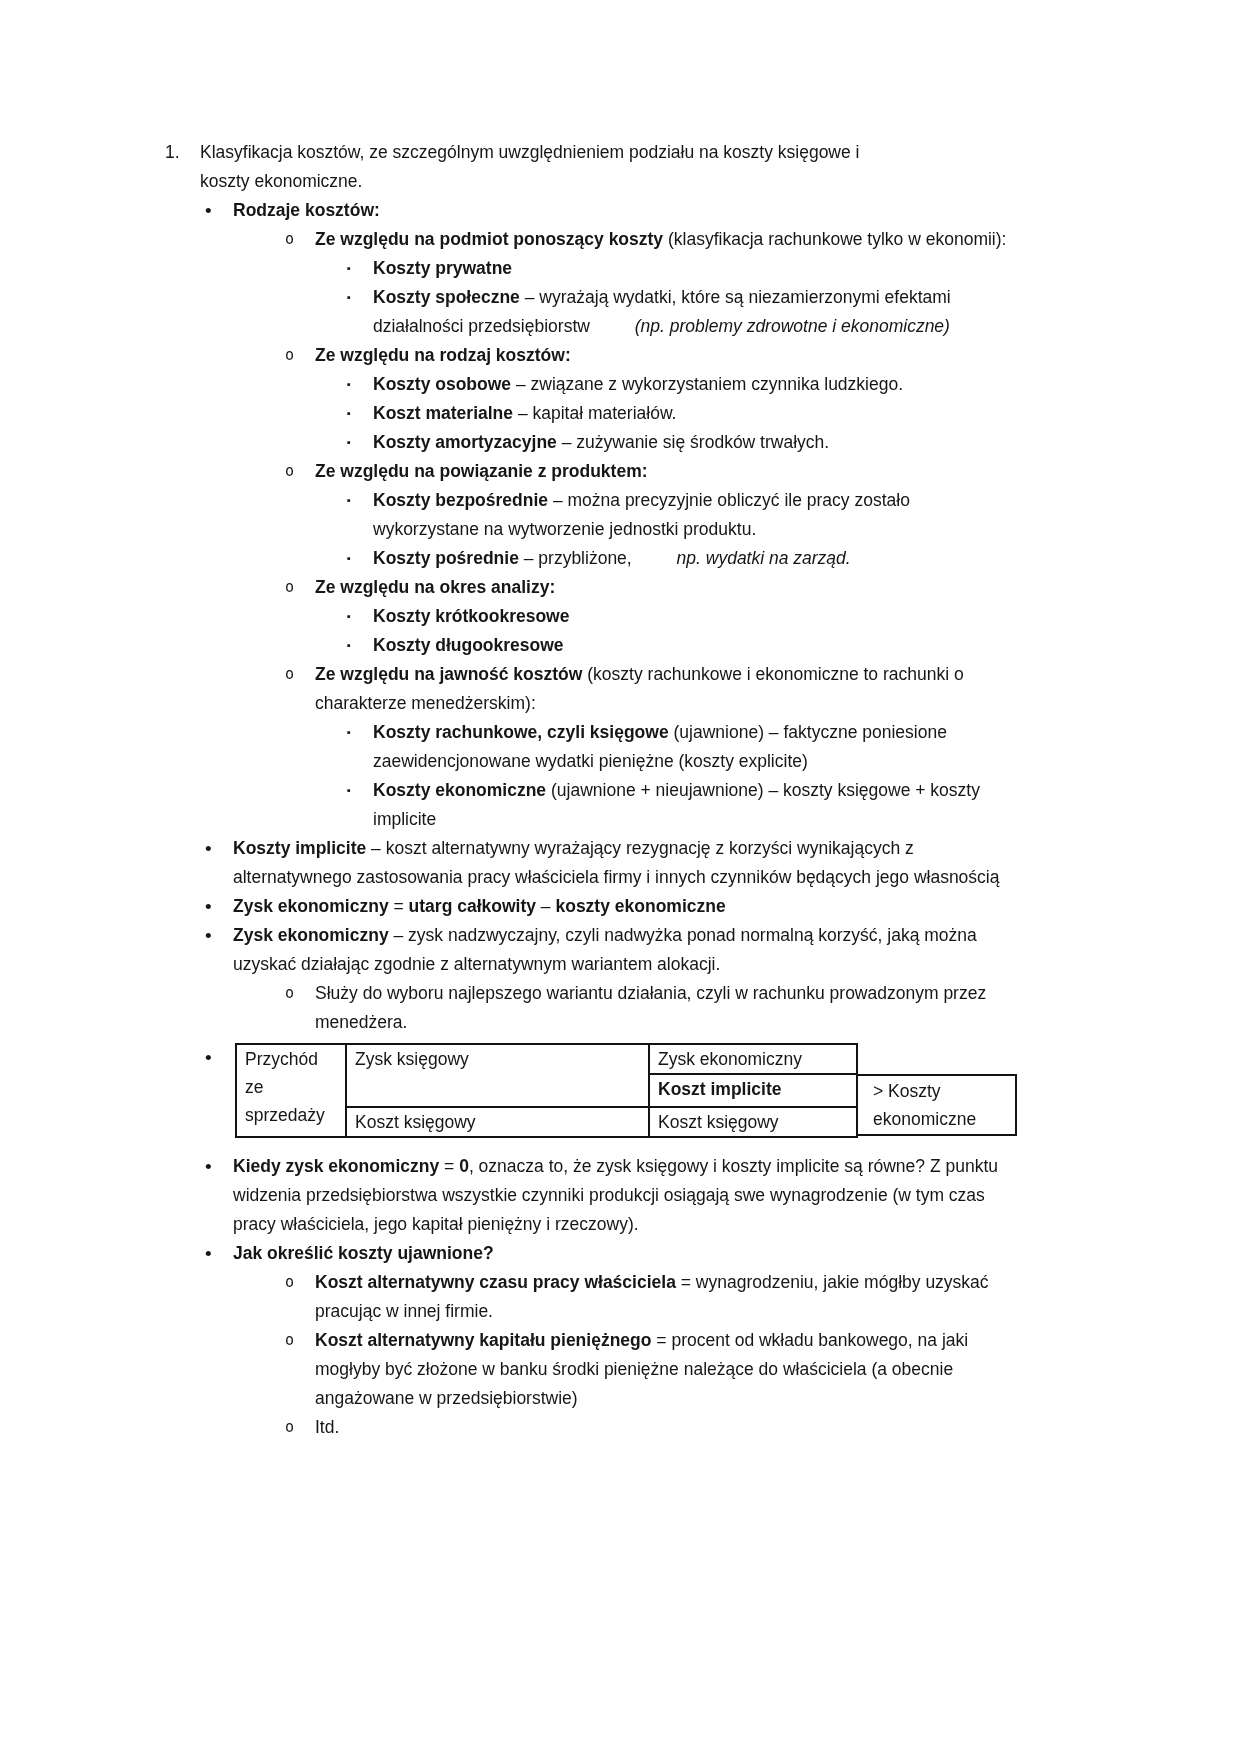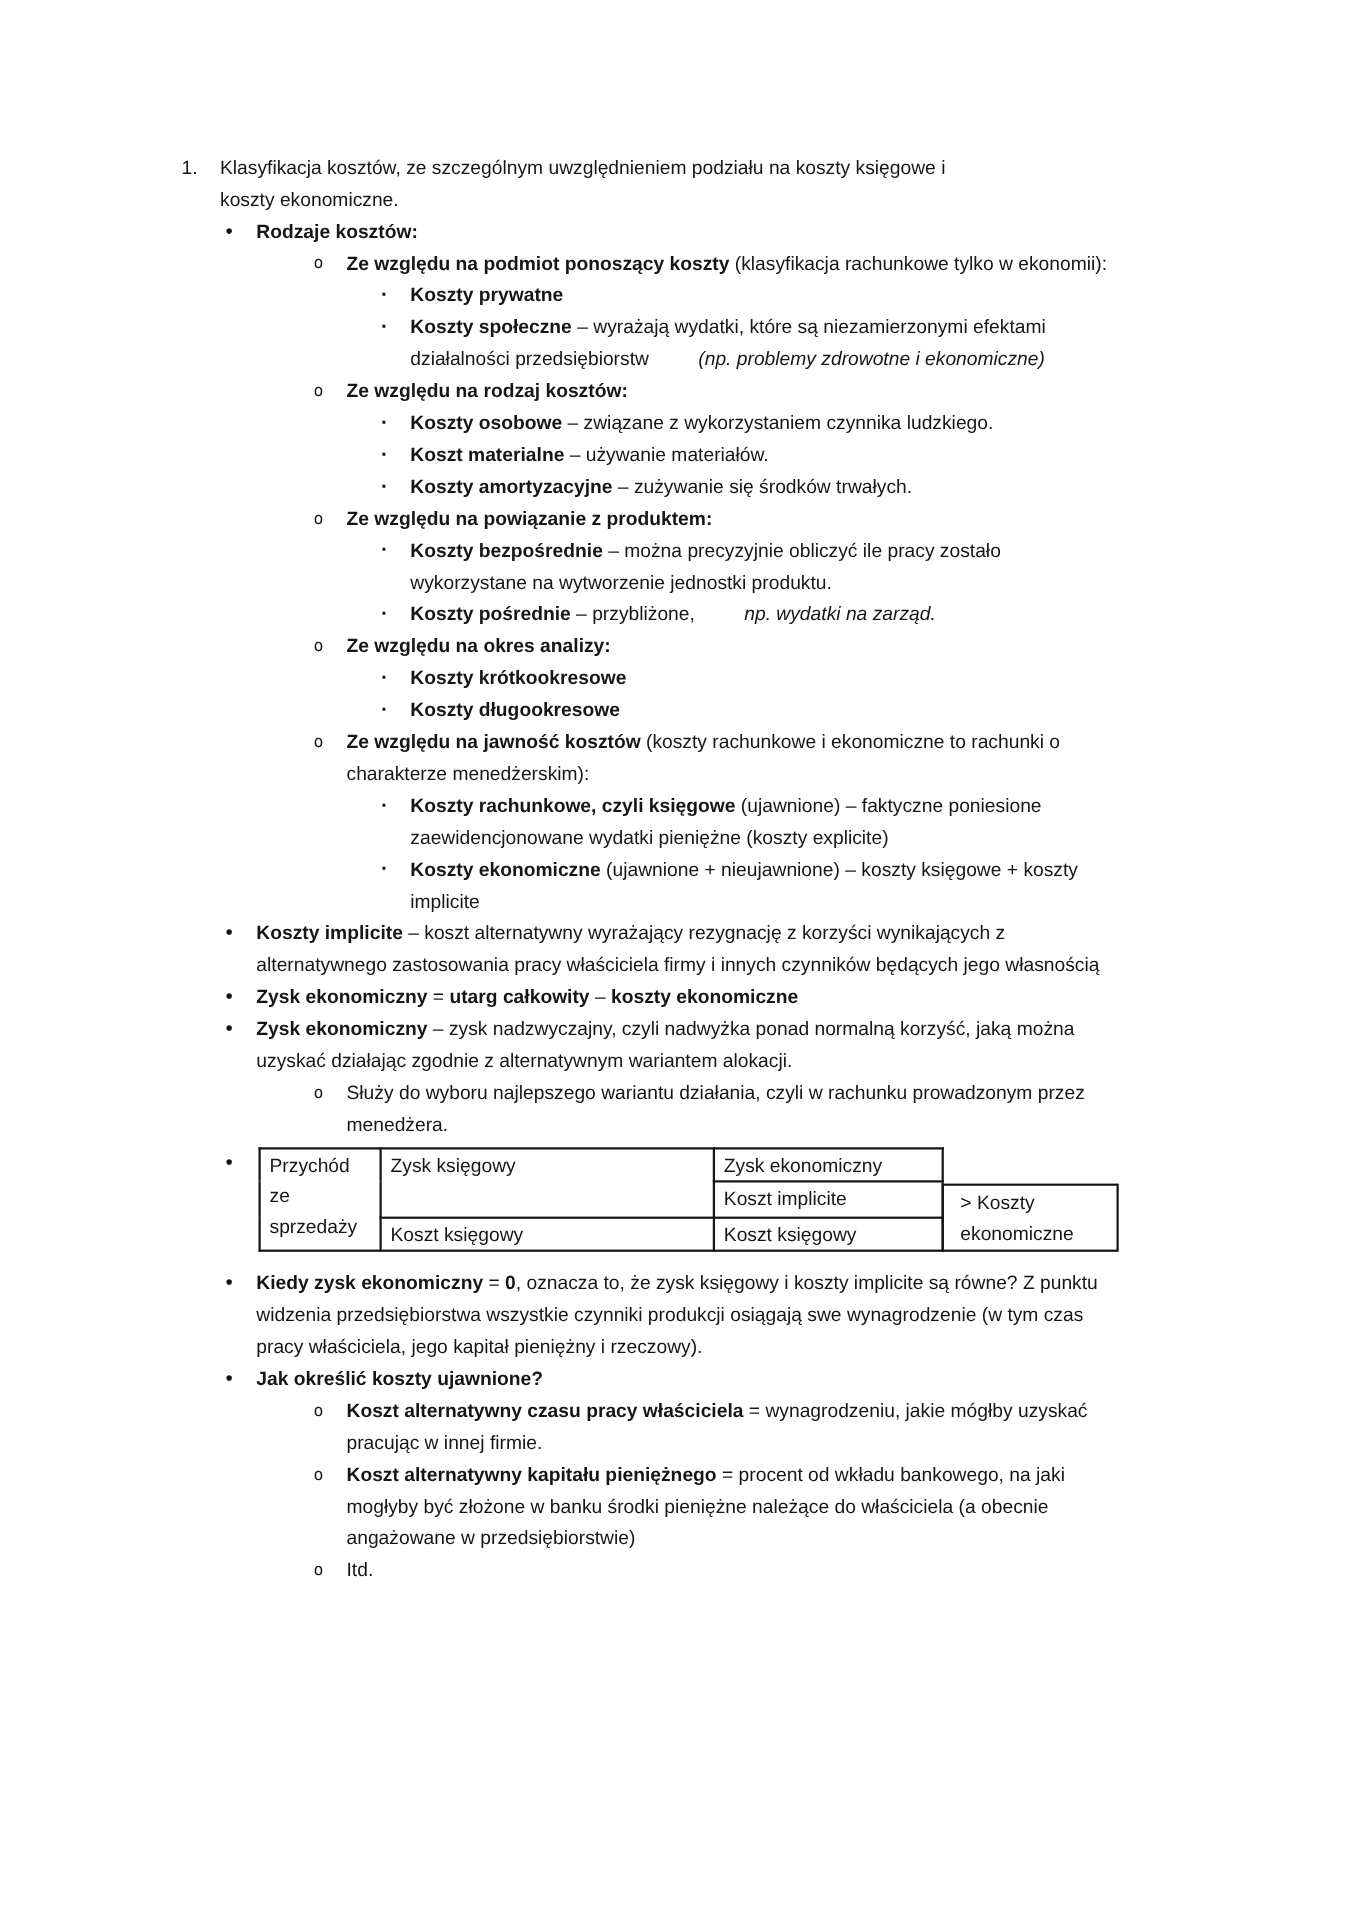--- a/index.html
+++ b/index.html
@@ -25,34 +25,34 @@
   .m0{flex:0 0 35px;}
   .m1{flex:0 0 28px;font-size:19px;line-height:29px;}
   .m2{flex:0 0 30px;font-family:"DejaVu Sans Mono", monospace;font-size:15px;line-height:29px;}
   .m3{flex:0 0 26px;font-size:11px;line-height:29px;}
   .run-bold{font-weight:bold;}
   .run-italic{font-style:italic;margin-left:40px;}
   .run-regular{font-weight:normal;}
   
   .table-item{display:flex;align-items:flex-start;margin-left:205px;margin-top:6px;margin-bottom:14px;}
   .table-item .tmark{flex:0 0 30px;font-size:19px;line-height:29px;}
-  .tbl-flex{display:flex;align-items:flex-end;}
+  .tbl-flex{display:flex;align-items:center;}
   table.pct{border-collapse:collapse;table-layout:fixed;}
   table.pct td{
     border:2px solid #131313;
     padding:0 8px;
     vertical-align:top;
     line-height:28px;
     overflow:hidden;
   }
   td.c1{width:92px;}
   td.c2{width:285px;}
   td.c3{width:190px;}
   tr.tr1 td.r1{height:28px;}
-  tr.tr2 td.r2{height:31px;}
+  tr.tr2 td.r2{height:31px;font-weight:bold;}
   tr.tr3 td.r3{height:27px;margin-left:41px;}
   .side-box{
     border:2px solid #131313;
     width:127px;
     margin-left:-2px;
     margin-top:29px;
     min-height:56px;
     padding:1px 15px;
     line-height:28px;
   }
@@ -87,21 +87,21 @@
         <div class="row lvl2">
           <span class="marker m2">o</span>
           <span class="content"><span class="run-bold">Ze względu na rodzaj kosztów:</span></span>
         </div>
         <div class="row lvl3">
           <span class="marker m3">▪</span>
           <span class="content"><span class="run-bold">Koszty osobowe</span><span class="run-regular"> – związane z wykorzystaniem czynnika ludzkiego.</span></span>
         </div>
         <div class="row lvl3">
           <span class="marker m3">▪</span>
-          <span class="content"><span class="run-bold">Koszt materialne</span><span class="run-regular"> – używanie materiałów.</span></span>
+          <span class="content"><span class="run-bold">Koszt materialne</span><span class="run-regular"> – kapitał materiałów.</span></span>
         </div>
         <div class="row lvl3">
           <span class="marker m3">▪</span>
           <span class="content"><span class="run-bold">Koszty amortyzacyjne</span><span class="run-regular"> – zużywanie się środków trwałych.</span></span>
         </div>
         <div class="row lvl2">
           <span class="marker m2">o</span>
           <span class="content"><span class="run-bold">Ze względu na powiązanie z produktem:</span></span>
         </div>
         <div class="row lvl3">

